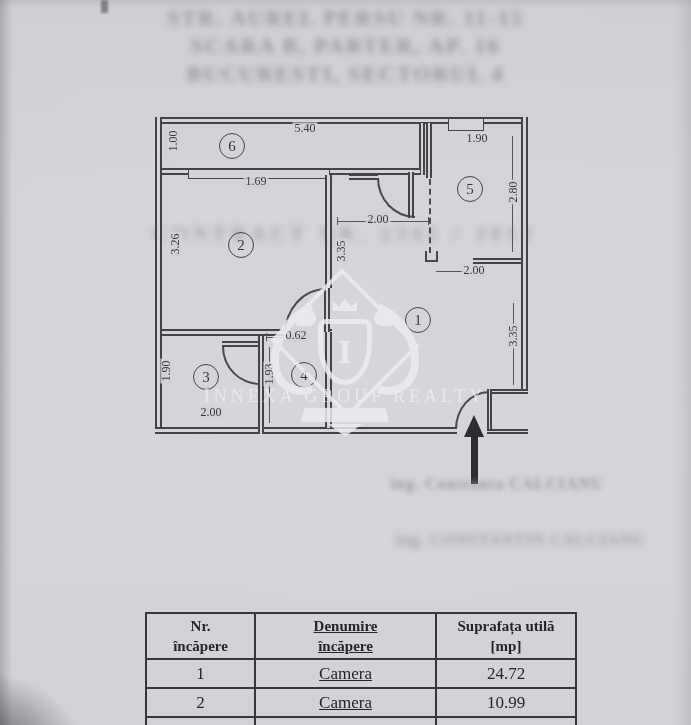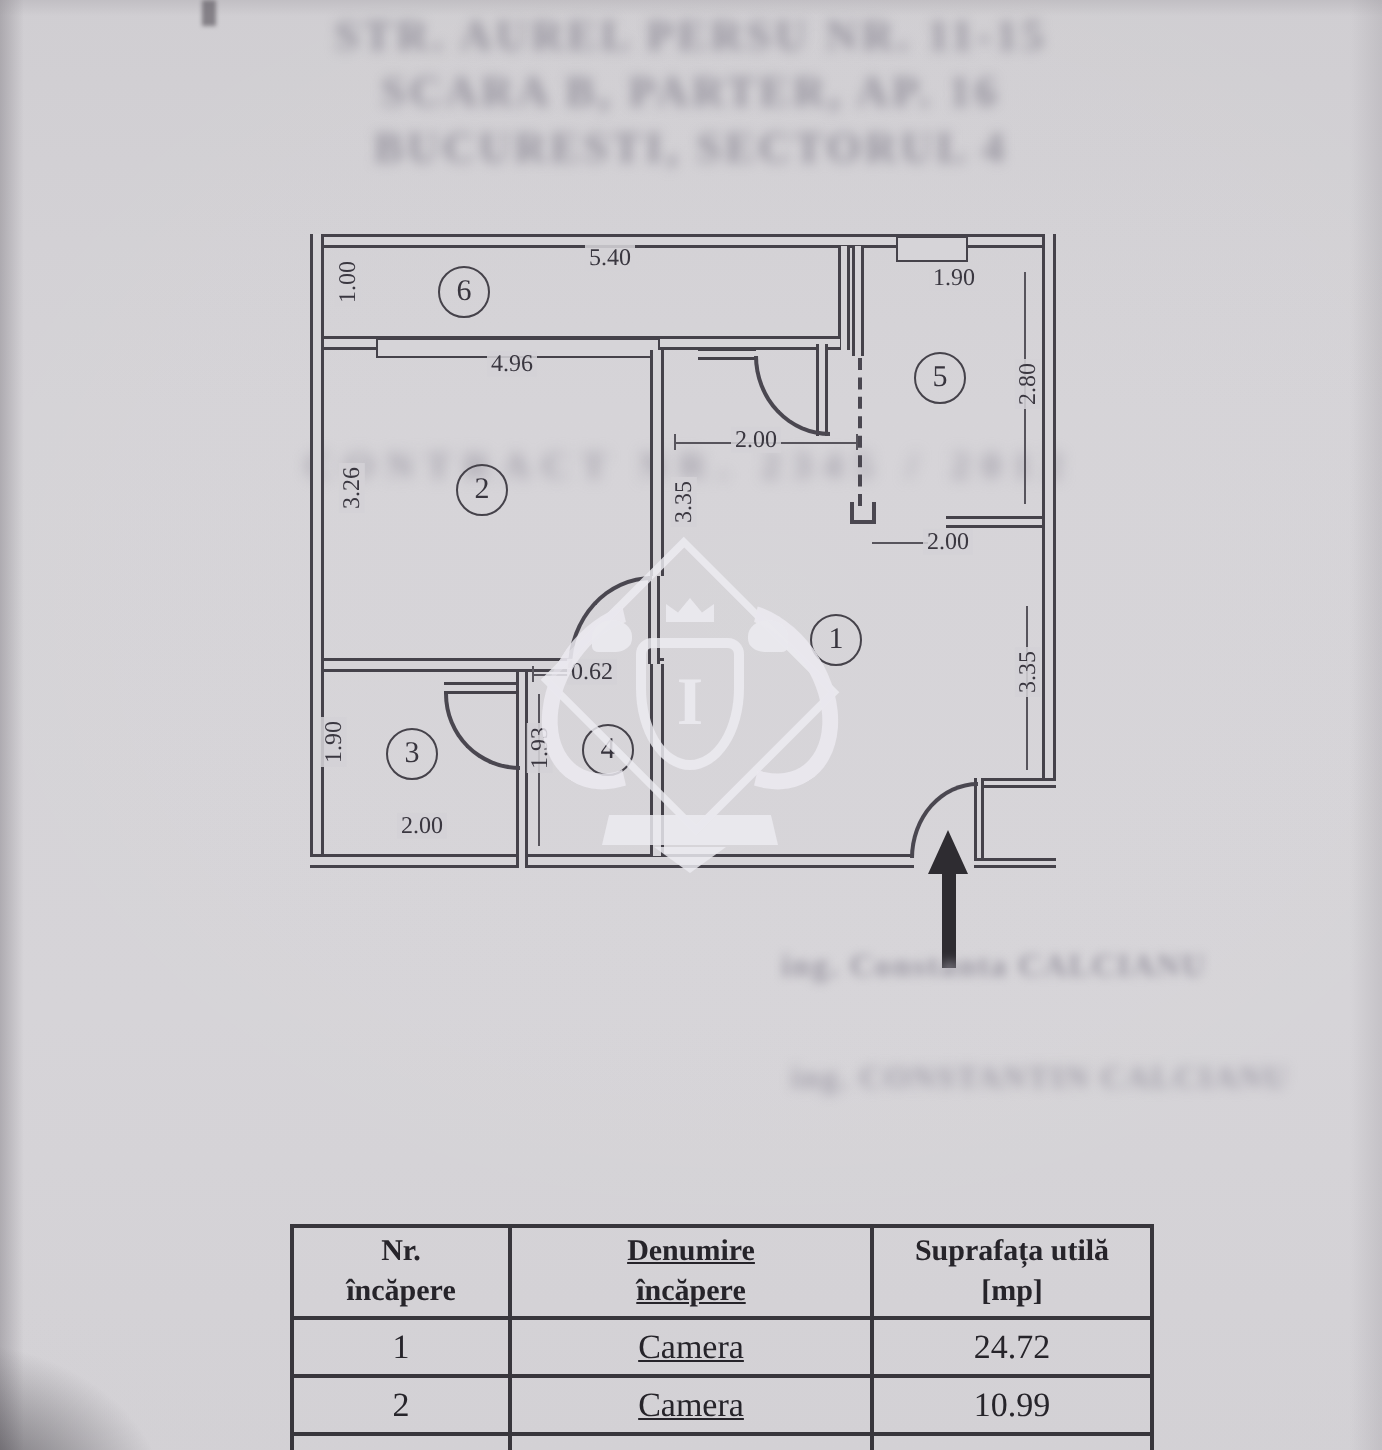--- a/index.html
+++ b/index.html
@@ -123,21 +123,21 @@
     <div class="hl" style="left:266px;top:337px;width:18px;height:1px;"></div>
     <div class="hl" style="left:266px;top:333px;width:1px;height:8px;"></div>
     <div class="hl" style="left:512px;top:136px;width:1px;height:116px;"></div>
     <div class="hl" style="left:513px;top:303px;width:1px;height:82px;"></div>
     <div class="hl" style="left:269px;top:347px;width:1px;height:76px;"></div>
 
     <div class="arrow-head"></div>
     <div class="arrow-shaft"></div>
   <span class="dim" style="left: 305px; top: 129px;">5.40</span>
       <span class="dim v" style="left: 174px; top: 141px;">1.00</span>
-      <span class="dim" style="left: 256px; top: 182px;">4.96</span>
+      <span class="dim" style="left: 256px; top: 182px;">1.69</span>
       <span class="dim v" style="left: 176px; top: 244px;">3.26</span>
       <span class="dim" style="left: 477px; top: 139px;">1.90</span>
       <span class="dim v" style="left: 514px; top: 192px;">2.80</span>
       <span class="dim" style="left: 474px; top: 271px;">2.00</span>
       <span class="dim" style="left: 378px; top: 220px;">2.00</span>
       <span class="dim v" style="left: 342px; top: 251px;">3.35</span>
       <span class="dim v" style="left: 514px; top: 336px;">3.35</span>
       <span class="dim" style="left: 296px; top: 336px;">0.62</span>
       <span class="dim v" style="left: 270px; top: 374px;">1.93</span>
       <span class="dim v" style="left: 167px; top: 371px;">1.90</span>
@@ -153,20 +153,21 @@
   <div id="watermark">
     <div class="wm-diamond"></div>
     <div class="wm-crown"></div>
     <div class="wm-wr wm-wrL"></div>
     <div class="wm-wr wm-wrR"></div>
     <div class="wm-lion" style="left:296px;top:310px;"></div>
     <div class="wm-lion" style="left:374px;top:310px;transform:scaleX(-1);"></div>
     <div class="wm-shield">
       <span>I</span>
     </div>
+    <div class="wm-brand">INNEXA GROUP REALTY</div>
     <div class="wm-ribbon"></div>
     <div class="wm-tail"></div>
   </div>
 
   <div class="blurline" style="left:497px;top:484px;transform:translate(-50%,-50%);font-size:16px;letter-spacing:1px;filter:blur(2.5px);color:#9c99a4;">ing. Constanta CALCIANU</div>
   <div class="blurline" style="left:520px;top:540px;transform:translate(-50%,-50%);font-size:16px;letter-spacing:1px;filter:blur(3px);color:#a3a0ab;">ing. CONSTANTIN CALCIANU</div>
 
   <table id="areatable">
     <thead>
         <tr>

